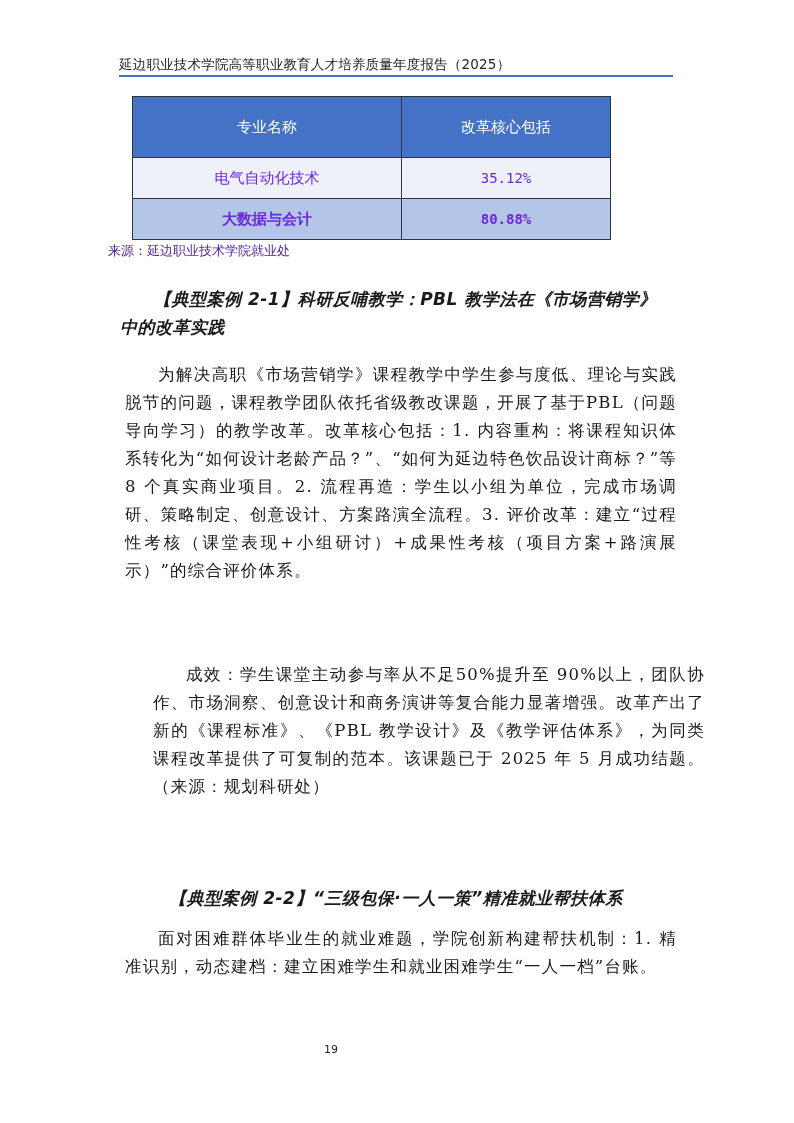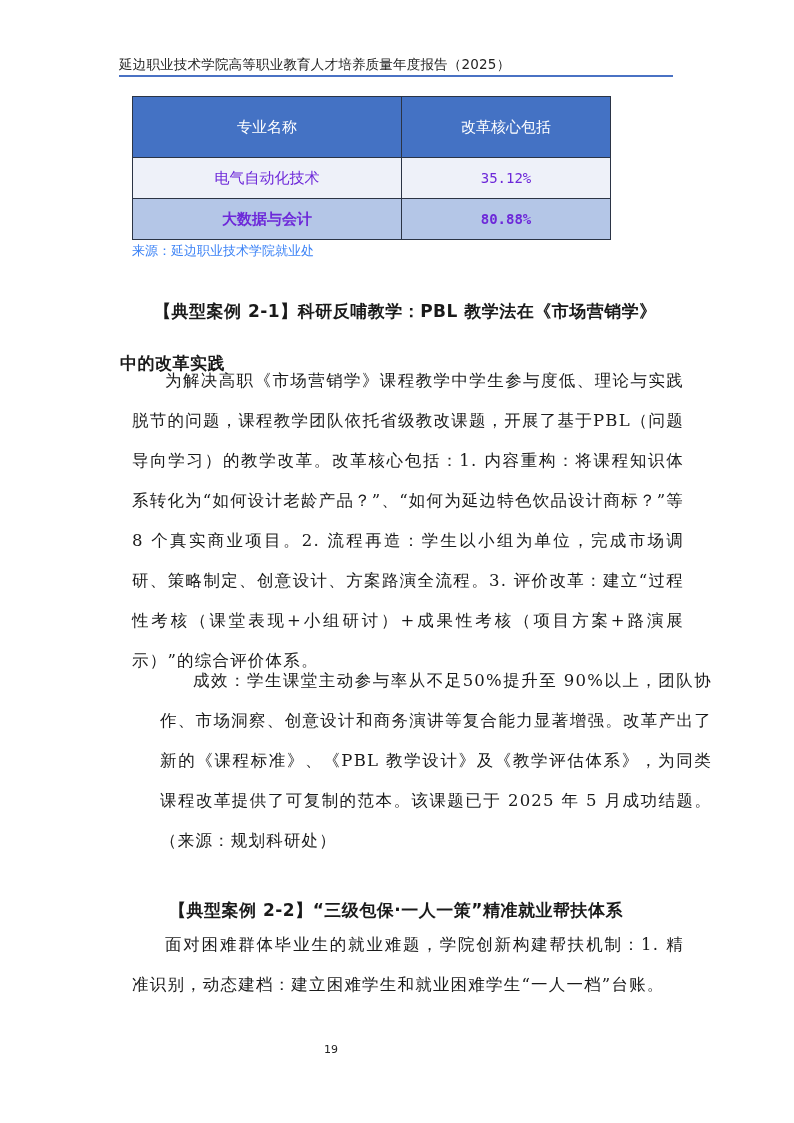--- a/index.html
+++ b/index.html
@@ -10,24 +10,24 @@
   .header-rule { position: absolute; left: 119px; width: 554px; top: 75px; height: 2px; background: #4a72c4; }
   table.data-table { position: absolute; left: 132px; top: 96px; width: 479px; border-collapse: collapse;
          font-family: "DejaVu Sans", "Liberation Sans", sans-serif; }
   table.data-table th, table.data-table td { border: 1.5px solid #2b3445; text-align: center; padding: 0; }
   table.data-table th { background: #4472c4; color: #ffffff; font-weight: normal; font-size: 15px; height: 60px; }
   table.data-table td { font-size: 15px; height: 40px; color: #6d28d9; }
   table.data-table td.num { font-family: "DejaVu Sans Mono", "Liberation Mono", monospace; font-size: 14px; }
   tr.row-light td { background: #eef1f9; }
   tr.row-dark td { background: #b4c6e7; font-weight: bold; }
   .col1 { width: 268px; }
-  .source-note { position: absolute; left: 132px; top: 242px; font-size: 13px; color: #3b82f6; }
-  .case-title { position: absolute; left: 120px; width: 552px; font-size: 17px; font-weight: bold; line-height: 52px;
-         font-family: "DejaVu Sans", "Liberation Sans", sans-serif; letter-spacing: 0.5px; }
-  .para { position: absolute; left: 132px; width: 552px; font-size: 16.5px; line-height: 40px; text-align: justify;
+  .source-note { position: absolute; left: 108px; top: 242px; font-size: 13px; color: #4c1d95; }
+  .case-title { position: absolute; left: 120px; width: 552px; font-size: 17px; font-weight: bold; line-height: 28px;
+         font-family: "DejaVu Sans", "Liberation Sans", sans-serif; letter-spacing: 0.5px; font-style: italic; }
+  .para { position: absolute; left: 125px; width: 552px; font-size: 16.5px; line-height: 28px; text-align: justify;
           text-indent: 2em; letter-spacing: 1.2px; }
   .page-number { position: absolute; left: 0; width: 662px; top: 1043px; text-align: center;
          font-family: "DejaVu Sans", "Liberation Sans", sans-serif; font-size: 11px; color: #222; }
 </style>
 </head>
 <body>
 
 <div class="running-header">延边职业技术学院高等职业教育人才培养质量年度报告（2025）</div>
 <div class="header-rule"></div>
 

